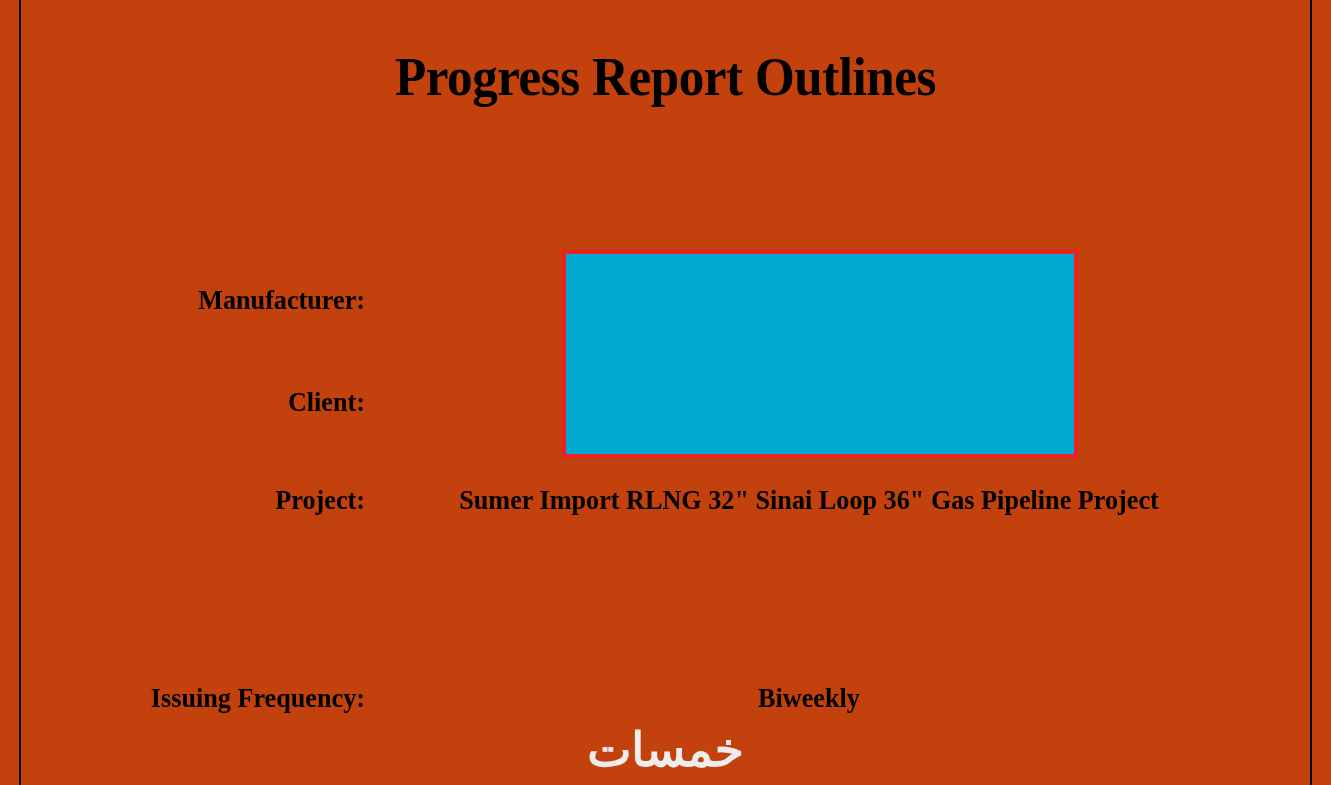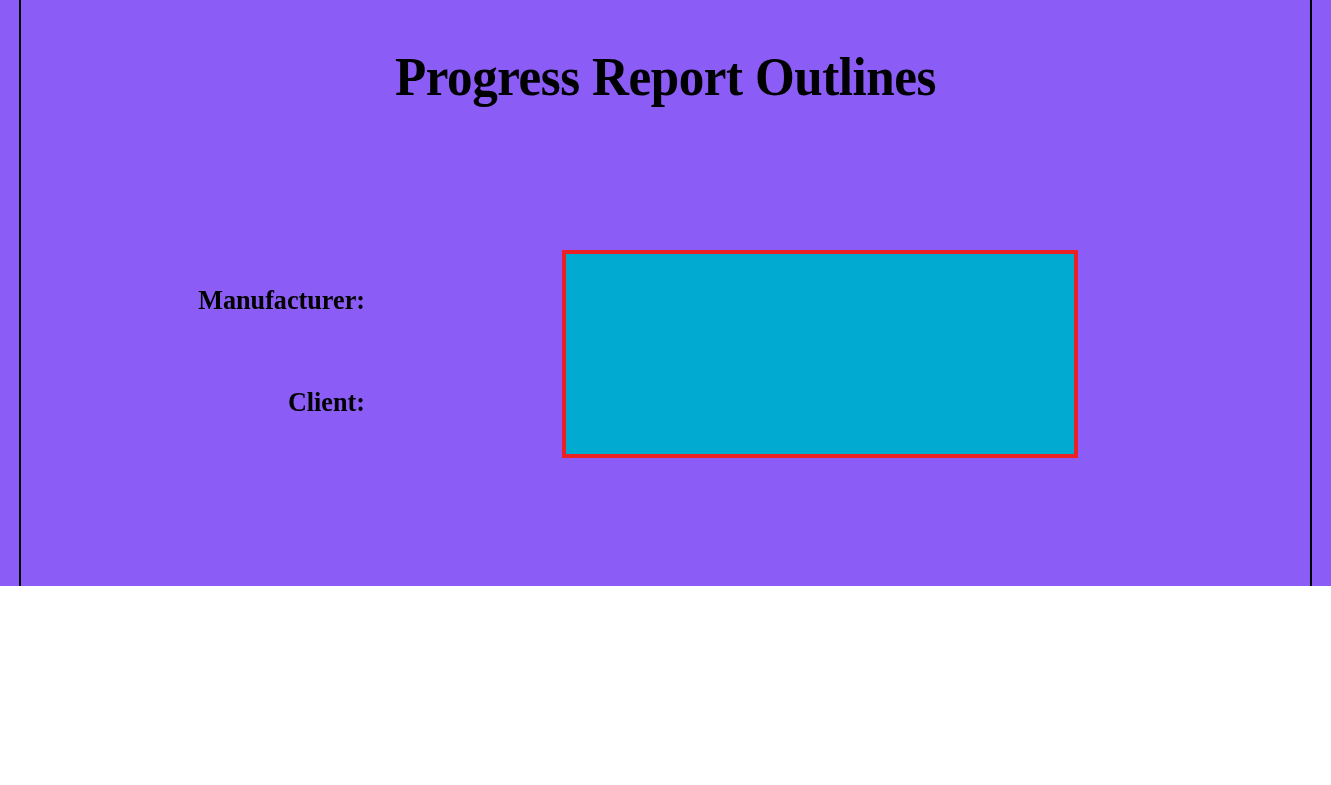--- a/index.html
+++ b/index.html
@@ -8,22 +8,22 @@
     padding: 0;
     background: #ffffff;
   }
   body {
     font-family: "Liberation Serif", "DejaVu Serif", serif;
     color: #000000;
   }
   #page {
     position: relative;
     width: 1331px;
-    height: 586px;
-    background: #8b5cf6;
+    height: 785px;
+    background: #c2410c;
     overflow: hidden;
   }
 
   
   .page-rule {
     position: absolute;
     top: 0;
     width: 2px;
     height: 785px;
     background: #000000;
@@ -132,20 +132,28 @@
   <div class="field-row" id="row-manufacturer">
     <div class="field-label">Manufacturer:</div>
     <div class="field-value empty"></div>
   </div>
 
   <div class="field-row" id="row-client">
     <div class="field-label">Client:</div>
     <div class="field-value empty"></div>
   </div>
 
+  <div class="field-row" id="row-project">
+    <div class="field-label">Project:</div>
+    <div class="field-value">Sumer Import RLNG 32" Sinai Loop 36" Gas Pipeline Project</div>
+  </div>
 
 
+  <div class="field-row" id="row-issuing-frequency">
+    <div class="field-label">Issuing Frequency:</div>
+    <div class="field-value">Biweekly</div>
+  </div>
 
   <div id="redaction-box"></div>
 
   <div id="watermark">خمسات</div>
 
 </div>
 
 </body></html>

